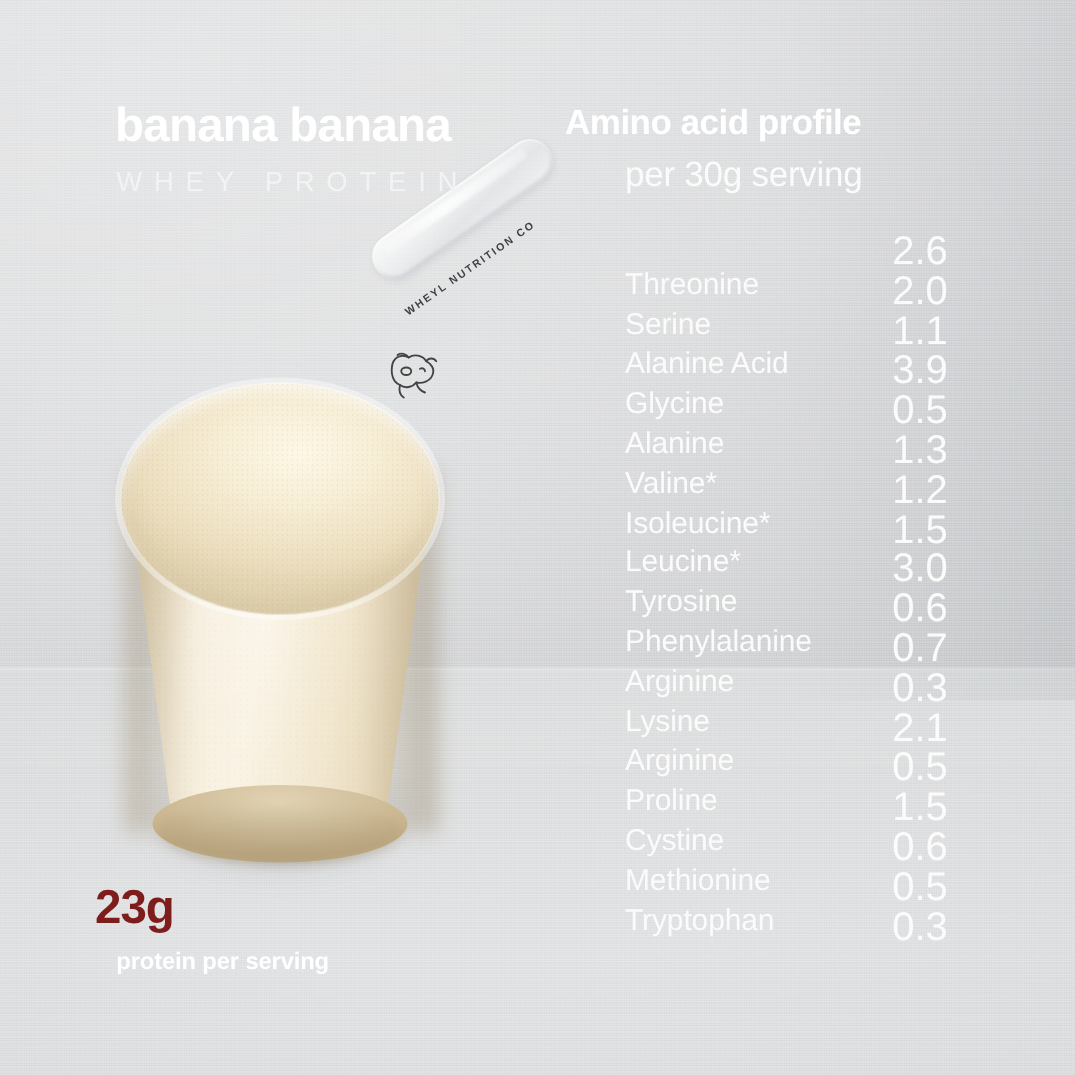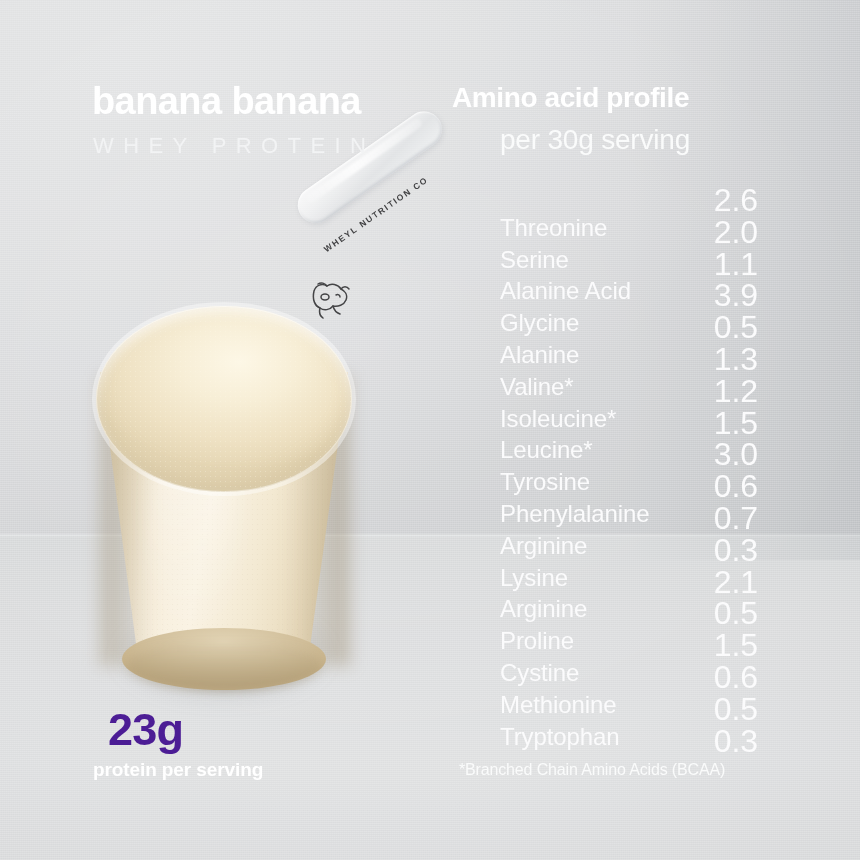--- a/index.html
+++ b/index.html
@@ -33,22 +33,22 @@
       repeating-linear-gradient(0deg,rgba(255,255,255,.35) 0 1px,rgba(0,0,0,.05) 1px 2px),
       repeating-linear-gradient(90deg,rgba(255,255,255,.22) 0 1px,rgba(0,0,0,.04) 1px 2px);
   }
 
   
   .brand-title{position:absolute;left:92px;top:82px;
     font-size:38px;font-weight:700;letter-spacing:-0.6px;color:#ffffff;line-height:1;}
   .brand-sub{position:absolute;left:93px;top:135px;
     font-size:22px;font-weight:400;letter-spacing:9.4px;color:#f2f3f4;line-height:1;}
 
-  .stat-number{position:absolute;left:108px;top:707px;
-    font-size:45px;font-weight:700;letter-spacing:-0.8px;color:#4c1d95;line-height:1;}
+  .stat-number{position:absolute;left:76px;top:707px;
+    font-size:38px;font-weight:700;letter-spacing:-0.8px;color:#7f1d1d;line-height:1;}
   .stat-label{position:absolute;left:93px;top:760px;
     font-size:19px;font-weight:700;letter-spacing:-0.1px;color:#ffffff;line-height:1;}
 
   .panel-title{position:absolute;left:452px;top:84px;
     font-size:28px;font-weight:700;letter-spacing:-0.4px;color:#ffffff;line-height:1;}
   .panel-sub{position:absolute;left:500px;top:126px;
     font-size:28px;font-weight:400;letter-spacing:-0.2px;color:#fafbfb;line-height:1;}
 
   
   .aa-list{position:absolute;left:500px;top:180px;width:258px;}
@@ -271,15 +271,14 @@
       <div class="aa-row">
         <span class="aa-name">Methionine</span>
         <span class="aa-val">0.5</span>
       </div>
       <div class="aa-row">
         <span class="aa-name">Tryptophan</span>
         <span class="aa-val">0.3</span>
       </div>
     </div>
 
-  <div class="aa-note">*Branched Chain Amino Acids (BCAA)</div>
 
 </div>
 
 </body></html>

